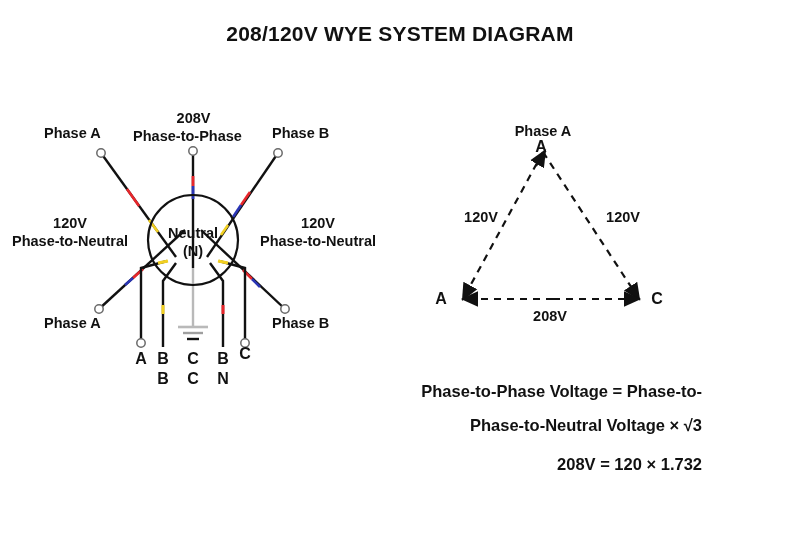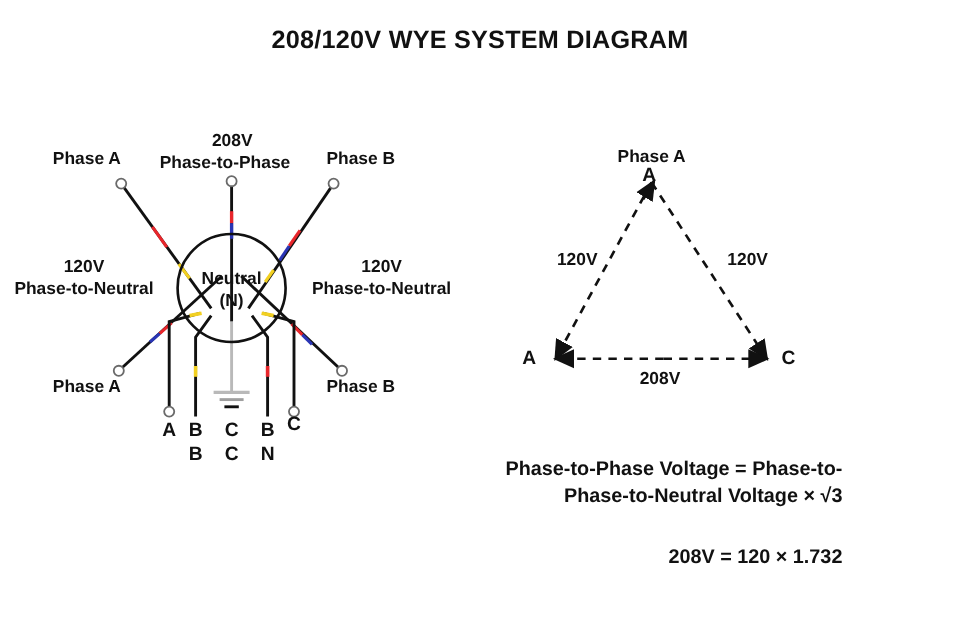--- a/index.html
+++ b/index.html
@@ -208,16 +208,16 @@
 
   <div class="lbl lbl-term ctr" style="left:646px; top:290px; width:22px;">C</div>
 
   <div class="lbl lbl-15 ctr" style="left:452px; top:209px; width:58px;">120V</div>
 
   <div class="lbl lbl-15 ctr" style="left:594px; top:209px; width:58px;">120V</div>
 
   <div class="lbl lbl-15 ctr" style="left:521px; top:308px; width:58px;">208V</div>
 
   <div class="formula" style="left:372px; top:380px; width:330px;">Phase-to-Phase Voltage = Phase-to-</div>
-  <div class="formula" style="left:372px; top:402px; width:330px;">Phase-to-Neutral Voltage × √3</div>
+  <div class="formula" style="left:372px; top:414px; width:330px;">Phase-to-Neutral Voltage × √3</div>
   <div class="formula" style="left:372px; top:424px; width:330px;margin-top:29px;">208V = 120 × 1.732</div>
 
 </div>
 
 </body></html>

